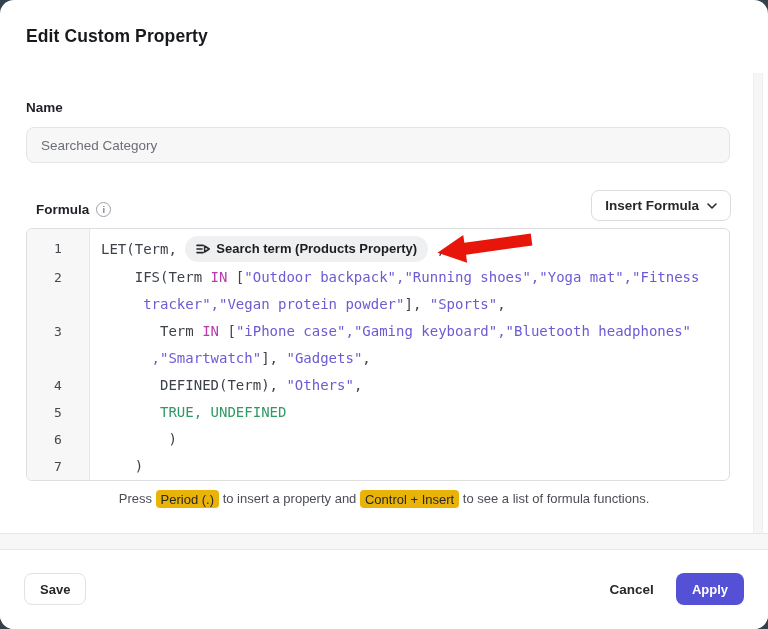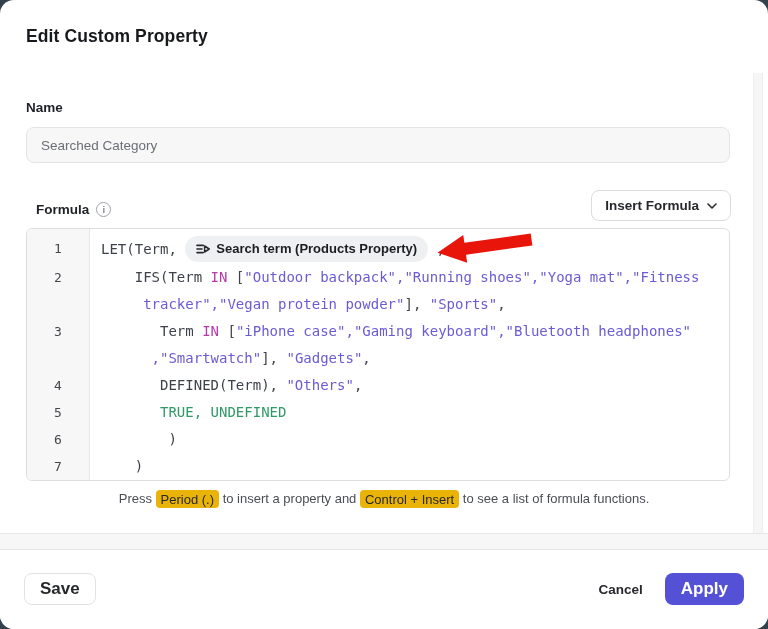--- a/index.html
+++ b/index.html
@@ -91,21 +91,21 @@
   }
   .divider-band{
     position:absolute;left:0;top:533px;width:100%;height:15px;
     background:#f7f7f8;border-top:1px solid #e7e7e9;border-bottom:1px solid #e7e7e9;
     box-sizing:content-box;
   }
   .footer{
     position:absolute;left:0;top:550px;width:100%;height:79px;background:#fff;
   }
   .btn{
-    height:32px;border-radius:8px;font-size:17px;font-weight:600;
+    height:32px;border-radius:8px;font-size:13px;font-weight:600;
     font-family:"Liberation Sans", sans-serif;cursor:pointer;
     display:inline-flex;align-items:center;justify-content:center;
   }
   .save-btn{
     position:absolute;left:24px;top:23px;padding:0 15px;
     background:#fff;border:1px solid #e2e2e4;color:#26282c;
   }
   .footer-right{
     position:absolute;right:24px;top:23px;display:flex;align-items:center;gap:22px;
   }

